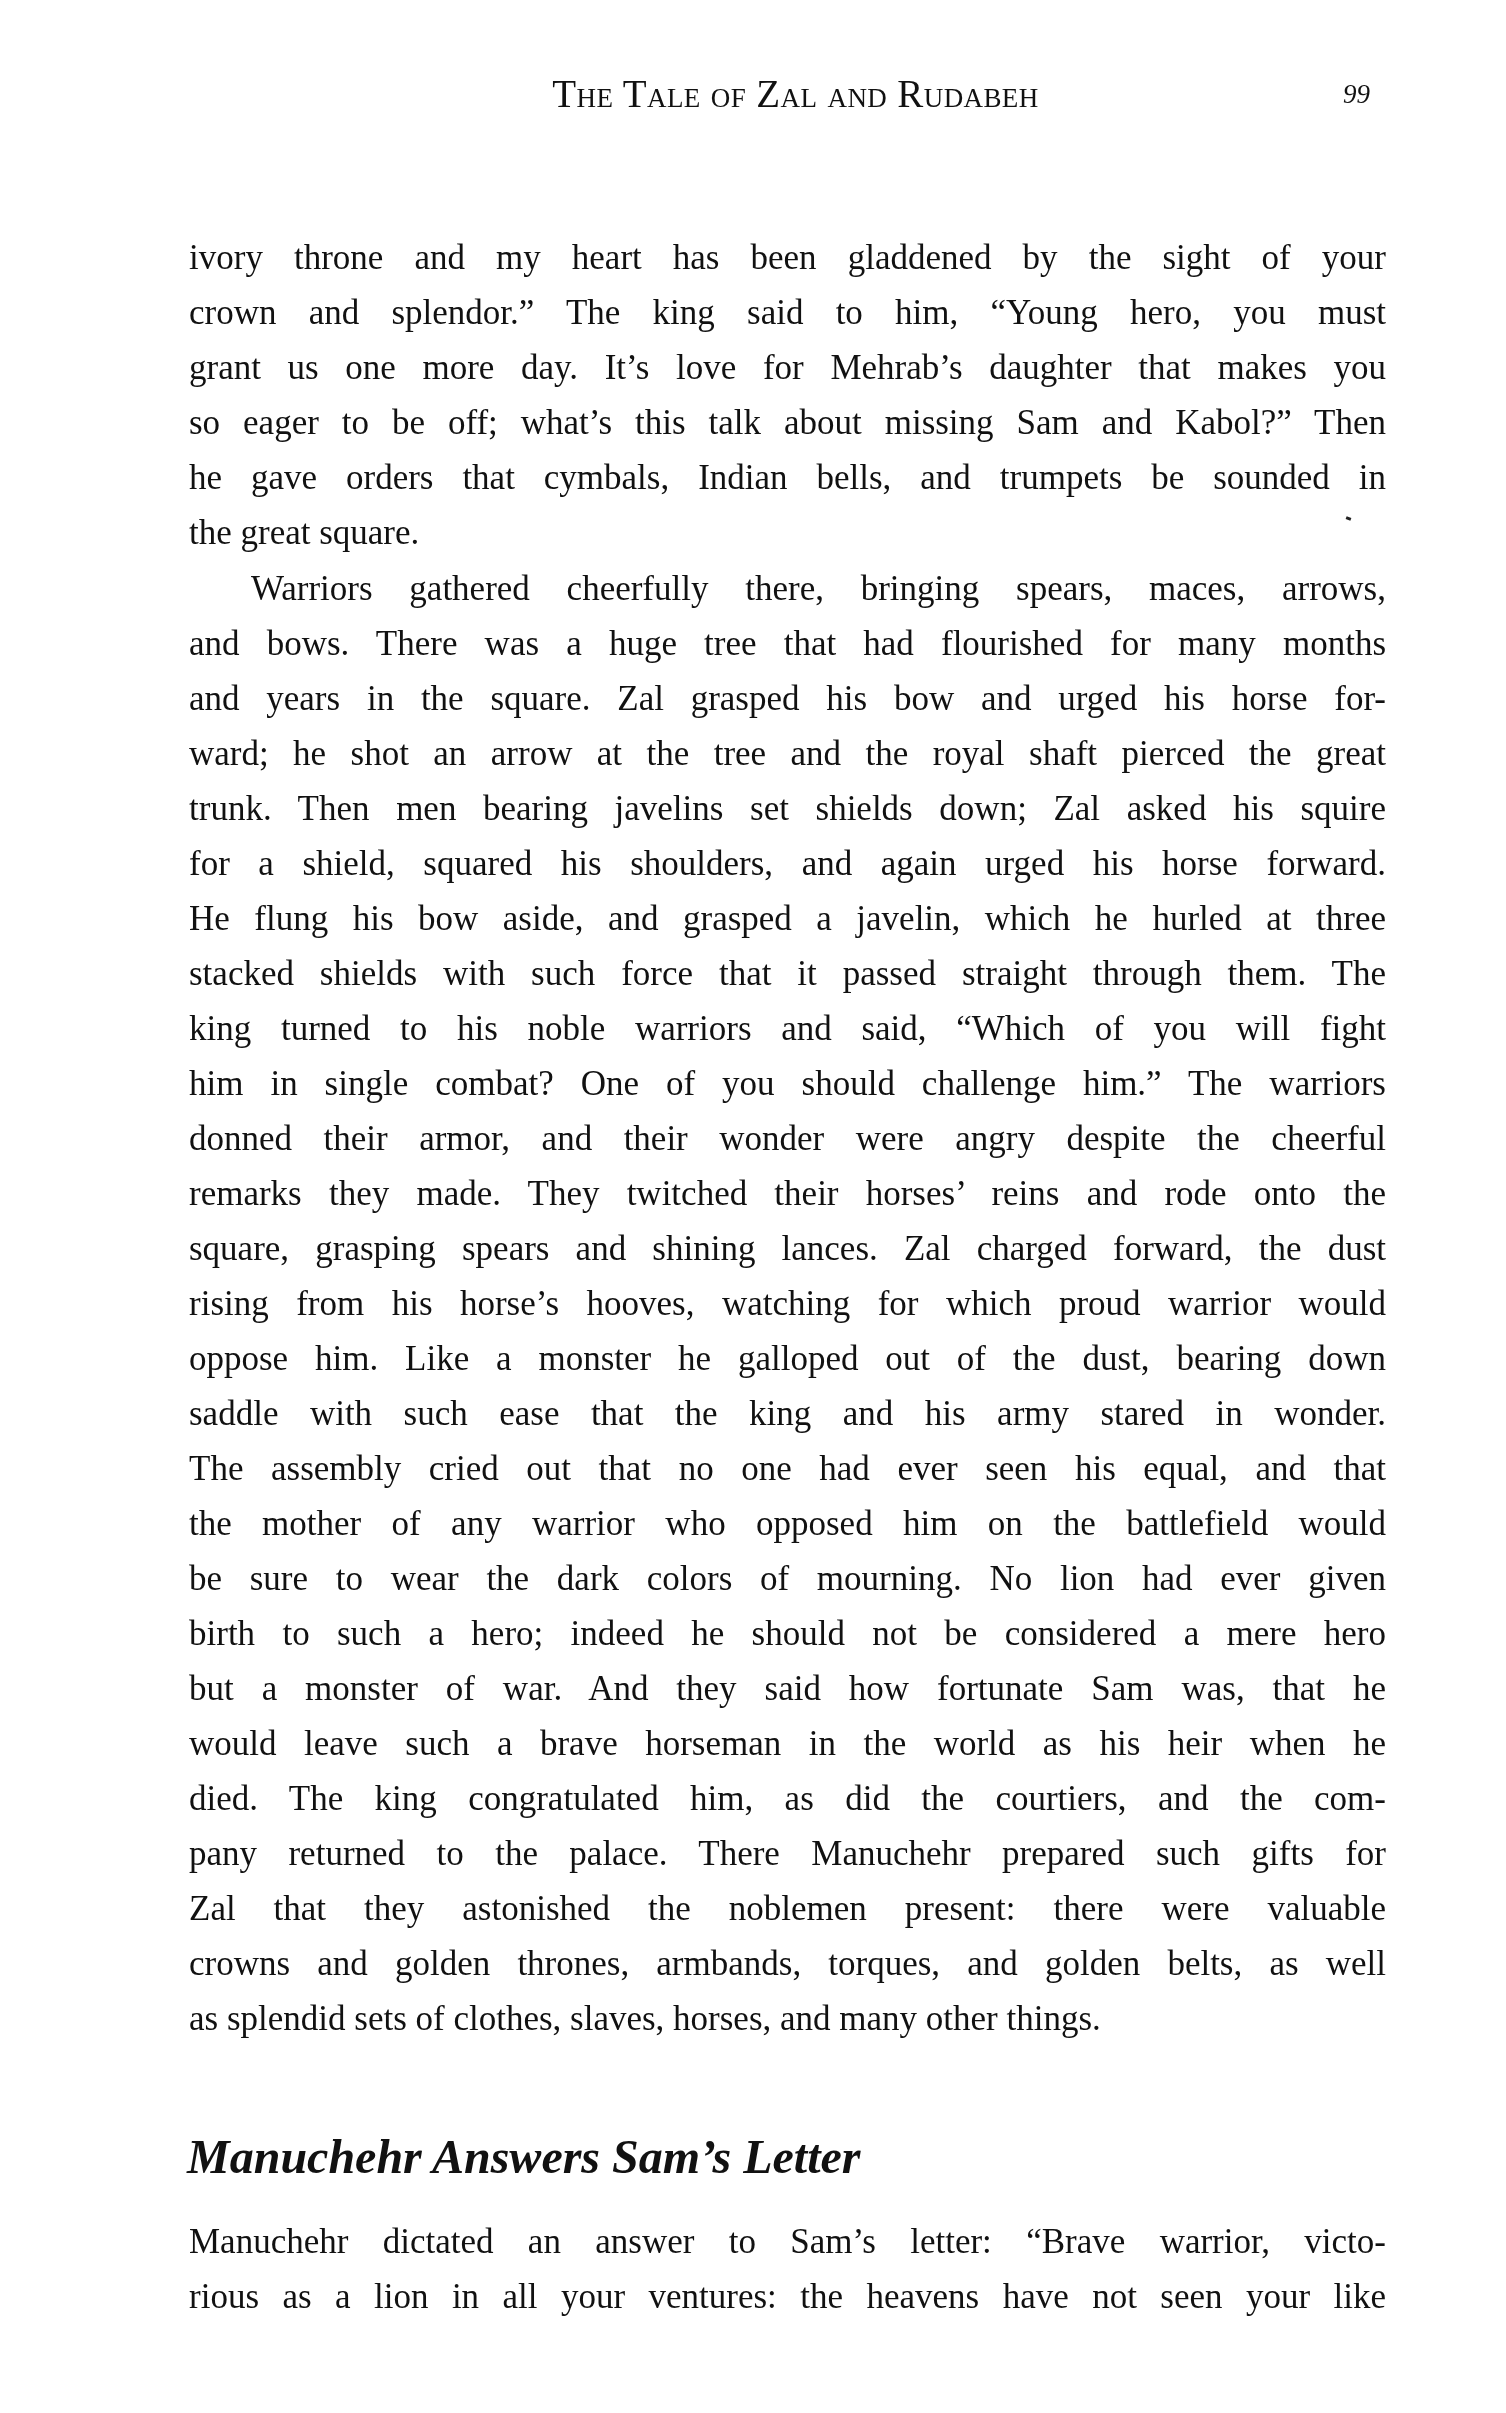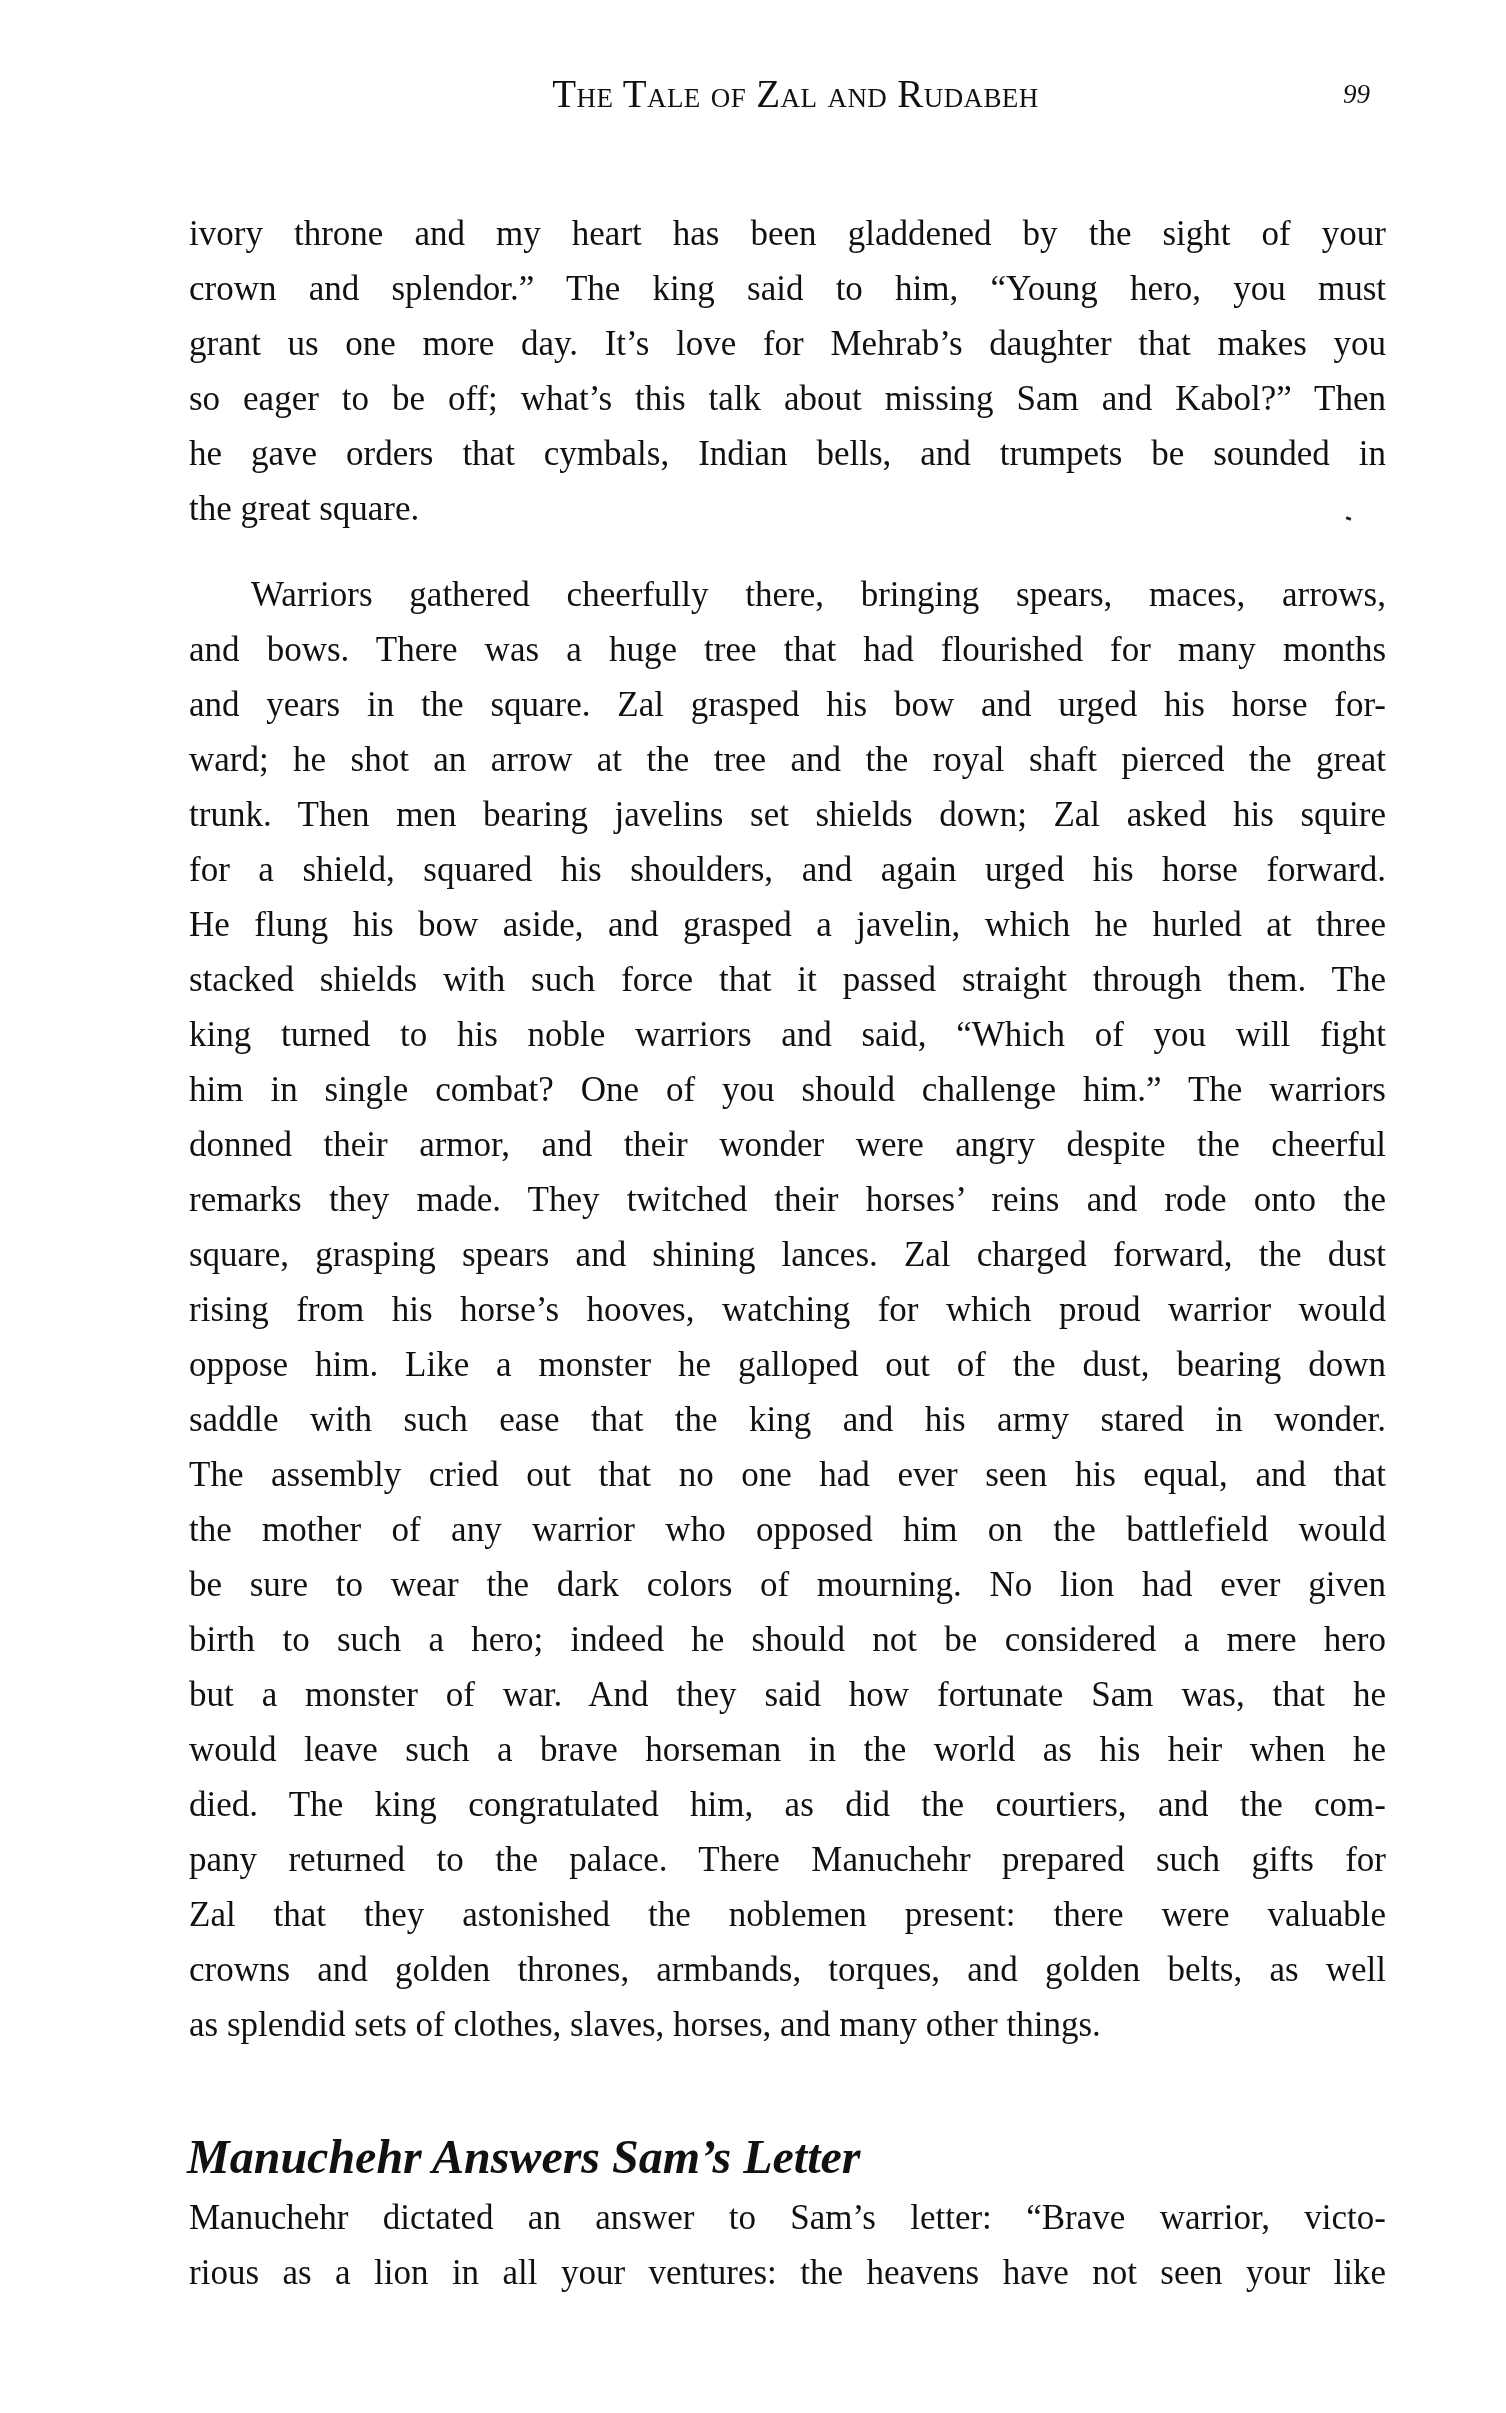--- a/index.html
+++ b/index.html
@@ -38,20 +38,21 @@
     right: 16px;
     top: 0;
     font-style: italic;
     font-size: 27px;
     line-height: 44px;
   }
   .text-block {
     position: absolute;
     left: 189px;
     width: 1197px;
+    margin-top: 24px;
   }
   .line {
     display: block;
     height: 55px;
     line-height: 55px;
     font-size: 35px;
     white-space: nowrap;
     text-align: justify;
     text-align-last: justify;
     overflow: visible;
@@ -95,21 +96,21 @@
   <span class="line">ivory throne and my heart has been gladdened by the sight of your</span>
   <span class="line">crown and splendor.” The king said to him, “Young hero, you must</span>
   <span class="line">grant us one more day. It’s love for Mehrab’s daughter that makes you</span>
   <span class="line">so eager to be off; what’s this talk about missing Sam and Kabol?” Then</span>
   <span class="line">he gave orders that cymbals, Indian bells, and trumpets be sounded in</span>
   <span class="line last">the great square.</span>
 </div>
 
 <div class="speck"></div>
 
-<div class="text-block" style="top:567px;">
+<div class="text-block" style="top:537px;">
   <span class="line indent">Warriors gathered cheerfully there, bringing spears, maces, arrows,</span>
   <span class="line">and bows. There was a huge tree that had flourished for many months</span>
   <span class="line">and years in the square. Zal grasped his bow and urged his horse for-</span>
   <span class="line">ward; he shot an arrow at the tree and the royal shaft pierced the great</span>
   <span class="line">trunk. Then men bearing javelins set shields down; Zal asked his squire</span>
   <span class="line">for a shield, squared his shoulders, and again urged his horse forward.</span>
   <span class="line">He flung his bow aside, and grasped a javelin, which he hurled at three</span>
   <span class="line">stacked shields with such force that it passed straight through them. The</span>
   <span class="line">king turned to his noble warriors and said, “Which of you will fight</span>
   <span class="line">him in single combat? One of you should challenge him.” The warriors</span>

